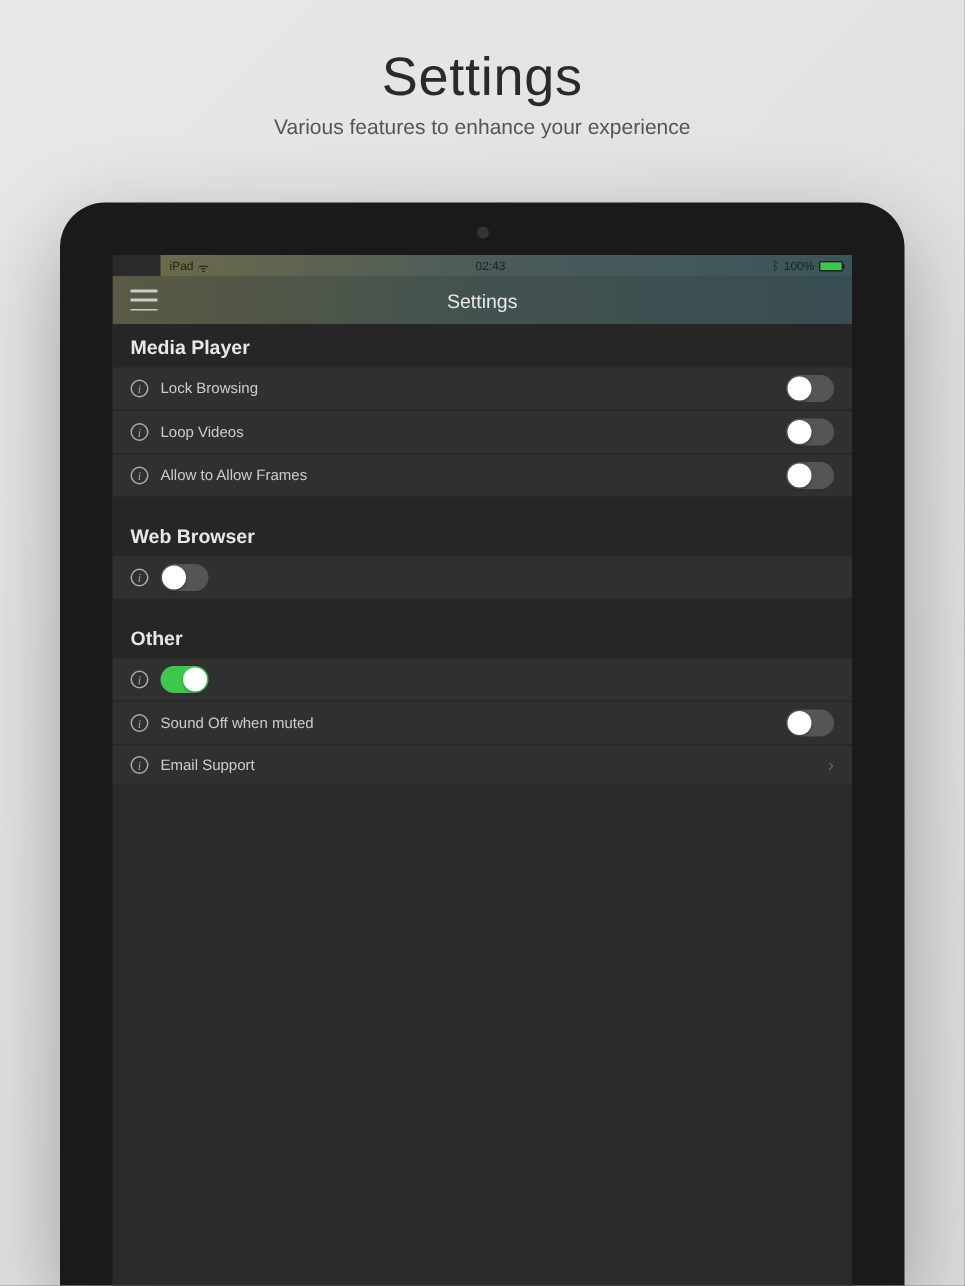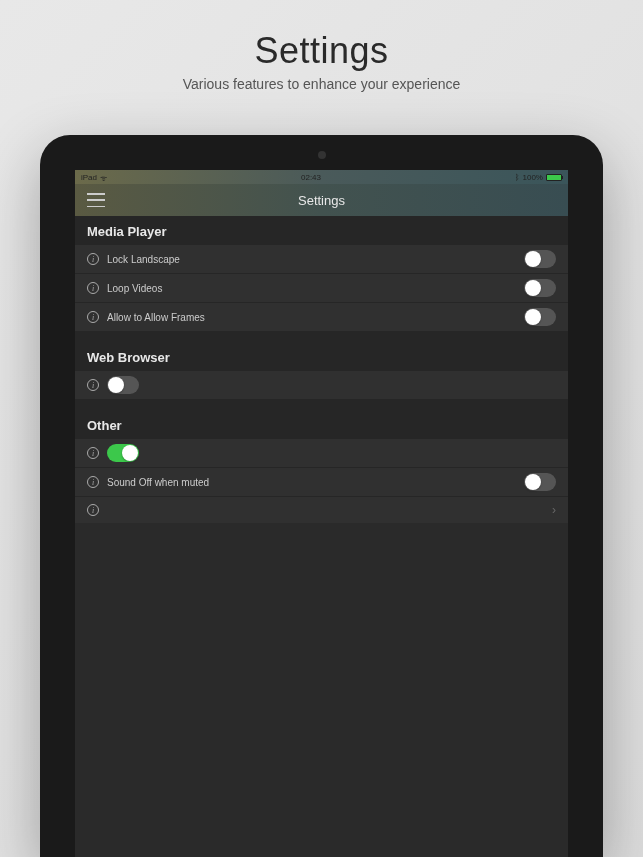--- a/index.html
+++ b/index.html
@@ -55,20 +55,21 @@
     }
     .status-bar {
       height: 14px;
       background: linear-gradient(90deg, #6b6a4a 0%, #4a5a5a 50%, #3a555a 100%);
       display: flex;
       align-items: center;
       justify-content: space-between;
       padding: 0 6px;
       font-size: 8px;
       color: #222;
+      margin-left: 32px;
     }
     .status-left { display: flex; align-items: center; gap: 3px; }
     .status-right { display: flex; align-items: center; gap: 3px; }
     .wifi-icon { font-size: 8px; }
     .battery {
       width: 16px;
       height: 7px;
       border: 1px solid #222;
       border-radius: 1px;
       position: relative;
@@ -226,21 +227,21 @@
       <div class="nav-title">Settings</div>
     </div>
 
     <div class="content">
 
       <div class="section-header">
         <div class="section-header-text">Media Player</div>
       </div>
       <div class="row">
         <div class="info-icon">i</div>
-        <div class="row-label">Lock Landscape</div>
+        <div class="row-label">Lock Browsing</div>
         <div class="toggle off">
             <div class="toggle-knob"></div>
           </div>
       </div>
       <div class="row">
         <div class="info-icon">i</div>
         <div class="row-label">Loop Videos</div>
         <div class="toggle off">
             <div class="toggle-knob"></div>
           </div>
@@ -276,18 +277,19 @@
       </div>
       <div class="row">
         <div class="info-icon">i</div>
         <div class="row-label">Sound Off when muted</div>
         <div class="toggle off">
             <div class="toggle-knob"></div>
           </div>
       </div>
       <div class="row">
         <div class="info-icon">i</div>
+        <div class="row-label">Email Support</div>
         <div class="chevron">›</div>
       </div>
 
     </div>
   </div>
 </div>
 
 </body></html>

